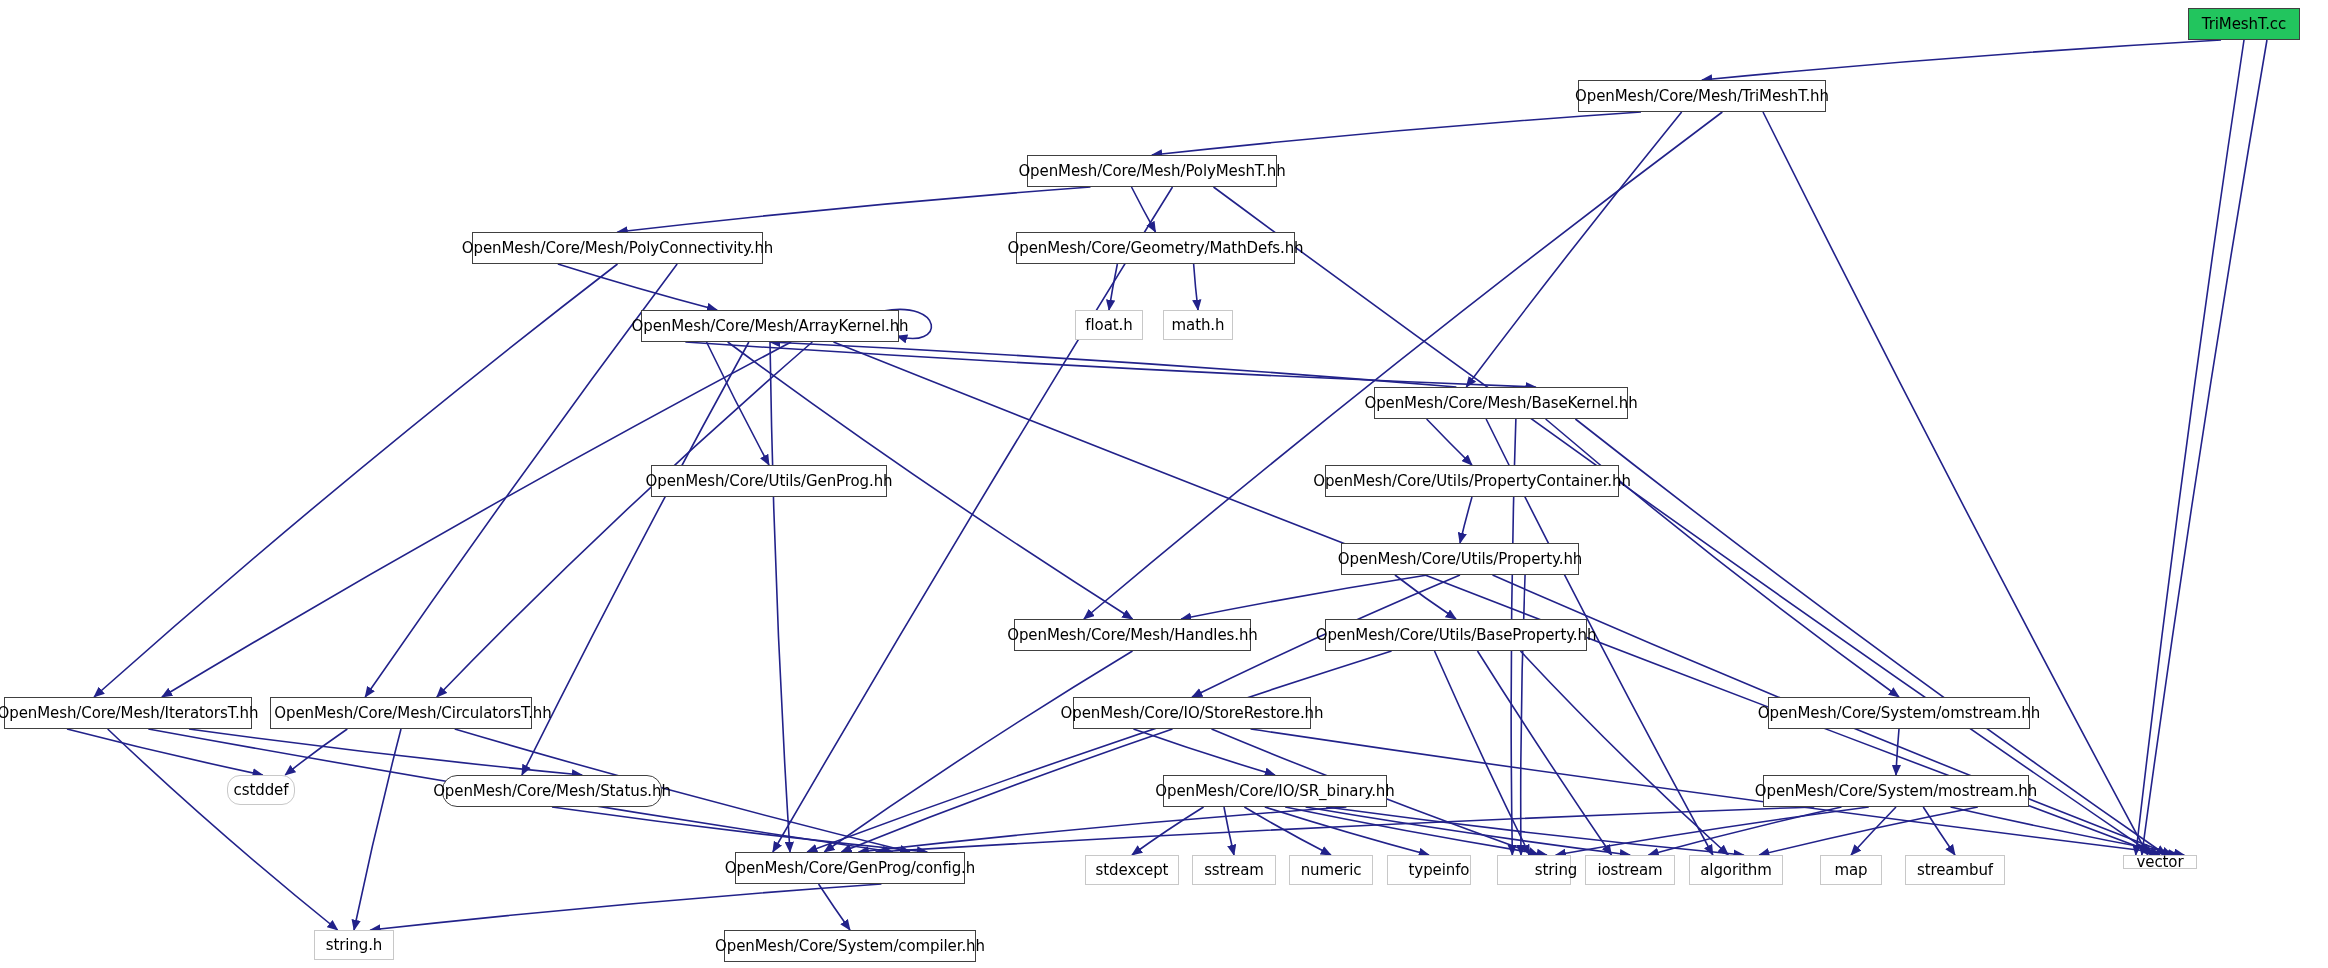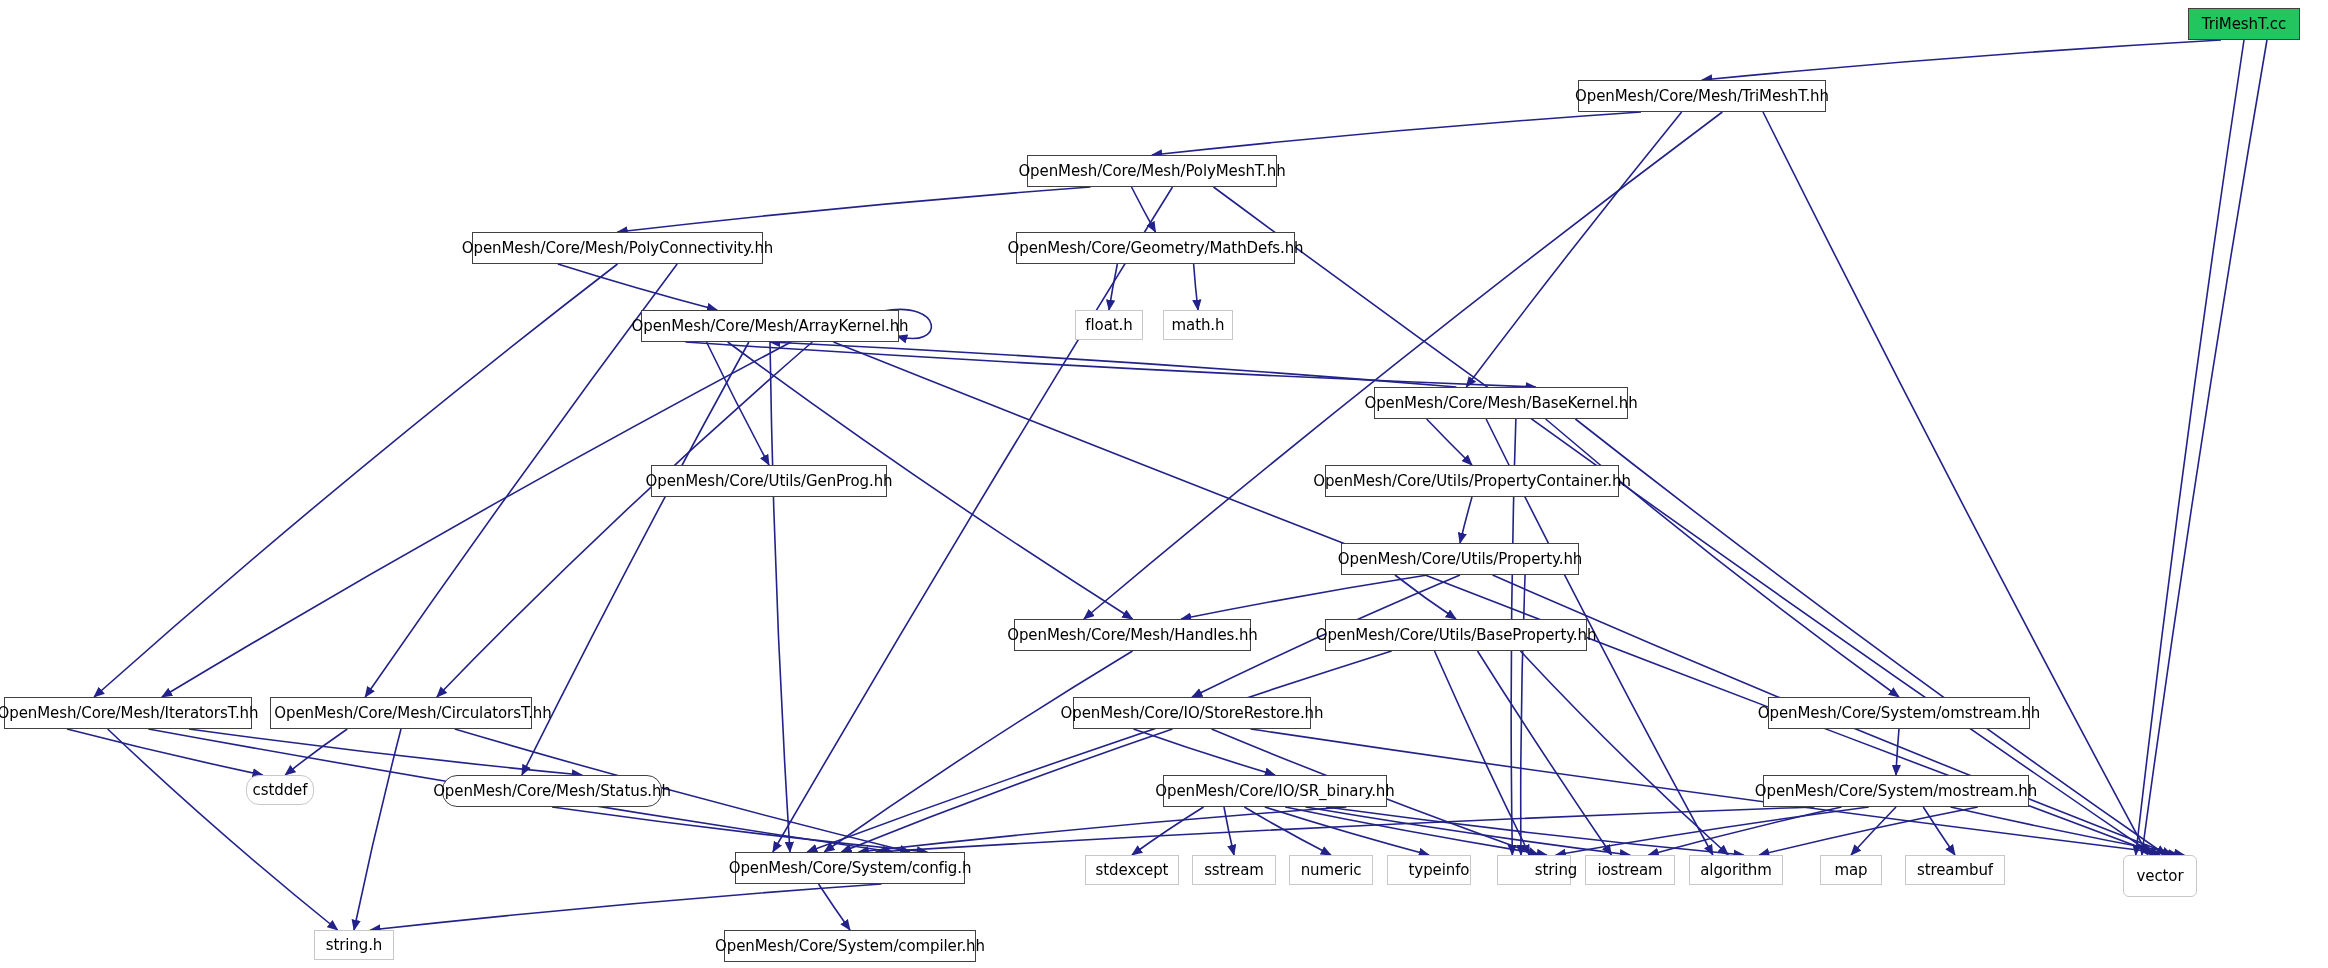--- a/index.html
+++ b/index.html
@@ -167,34 +167,34 @@
       </div>
       <div class="node strong" style="left: 270px; top: 697px; width: 262px; height: 32px; padding-left: 24px;">
         <span class="node-label">OpenMesh/Core/Mesh/CirculatorsT.hh</span>
       </div>
       <div class="node strong" style="left: 1073px; top: 697px; width: 238px; height: 32px;">
         <span class="node-label">OpenMesh/Core/IO/StoreRestore.hh</span>
       </div>
       <div class="node strong" style="left: 1768px; top: 697px; width: 262px; height: 32px;">
         <span class="node-label">OpenMesh/Core/System/omstream.hh</span>
       </div>
-      <div class="node light" style="left: 246px; top: 775px; width: 68px; height: 30px; border-radius: 13px;">
+      <div class="node light" style="left: 227px; top: 775px; width: 68px; height: 30px; border-radius: 13px;">
         <span class="node-label">cstddef</span>
       </div>
       <div class="node strong" style="left: 442px; top: 775px; width: 220px; height: 32px; border-radius: 15px;">
         <span class="node-label">OpenMesh/Core/Mesh/Status.hh</span>
       </div>
       <div class="node strong" style="left: 1163px; top: 775px; width: 224px; height: 32px;">
         <span class="node-label">OpenMesh/Core/IO/SR_binary.hh</span>
       </div>
       <div class="node strong" style="left: 1763px; top: 775px; width: 266px; height: 32px;">
         <span class="node-label">OpenMesh/Core/System/mostream.hh</span>
       </div>
       <div class="node strong" style="left: 735px; top: 852px; width: 230px; height: 32px;">
-        <span class="node-label">OpenMesh/Core/System/config.h</span>
+        <span class="node-label">OpenMesh/Core/GenProg/config.h</span>
       </div>
       <div class="node light" style="left: 1085px; top: 855px; width: 94px; height: 30px;">
         <span class="node-label">stdexcept</span>
       </div>
       <div class="node light" style="left: 1192px; top: 855px; width: 84px; height: 30px;">
         <span class="node-label">sstream</span>
       </div>
       <div class="node light" style="left: 1289px; top: 855px; width: 84px; height: 30px;">
         <span class="node-label">numeric</span>
       </div>
@@ -209,21 +209,21 @@
       </div>
       <div class="node light" style="left: 1689px; top: 855px; width: 94px; height: 30px;">
         <span class="node-label">algorithm</span>
       </div>
       <div class="node light" style="left: 1820px; top: 855px; width: 62px; height: 30px;">
         <span class="node-label">map</span>
       </div>
       <div class="node light" style="left: 1905px; top: 855px; width: 100px; height: 30px;">
         <span class="node-label">streambuf</span>
       </div>
-      <div class="node light" style="left: 2123px; top: 855px; width: 74px; height: 42px; border-radius: 6px;">
+      <div class="node light" style="left: 2123px; top: 855px; width: 74px; height: 14px;">
         <span class="node-label">vector</span>
       </div>
       <div class="node light" style="left: 314px; top: 930px; width: 80px; height: 30px;">
         <span class="node-label">string.h</span>
       </div>
       <div class="node strong" style="left: 724px; top: 930px; width: 252px; height: 32px; align-items: center;">
         <span class="node-label">OpenMesh/Core/System/compiler.hh</span>
       </div>
     </div>
 </div>

